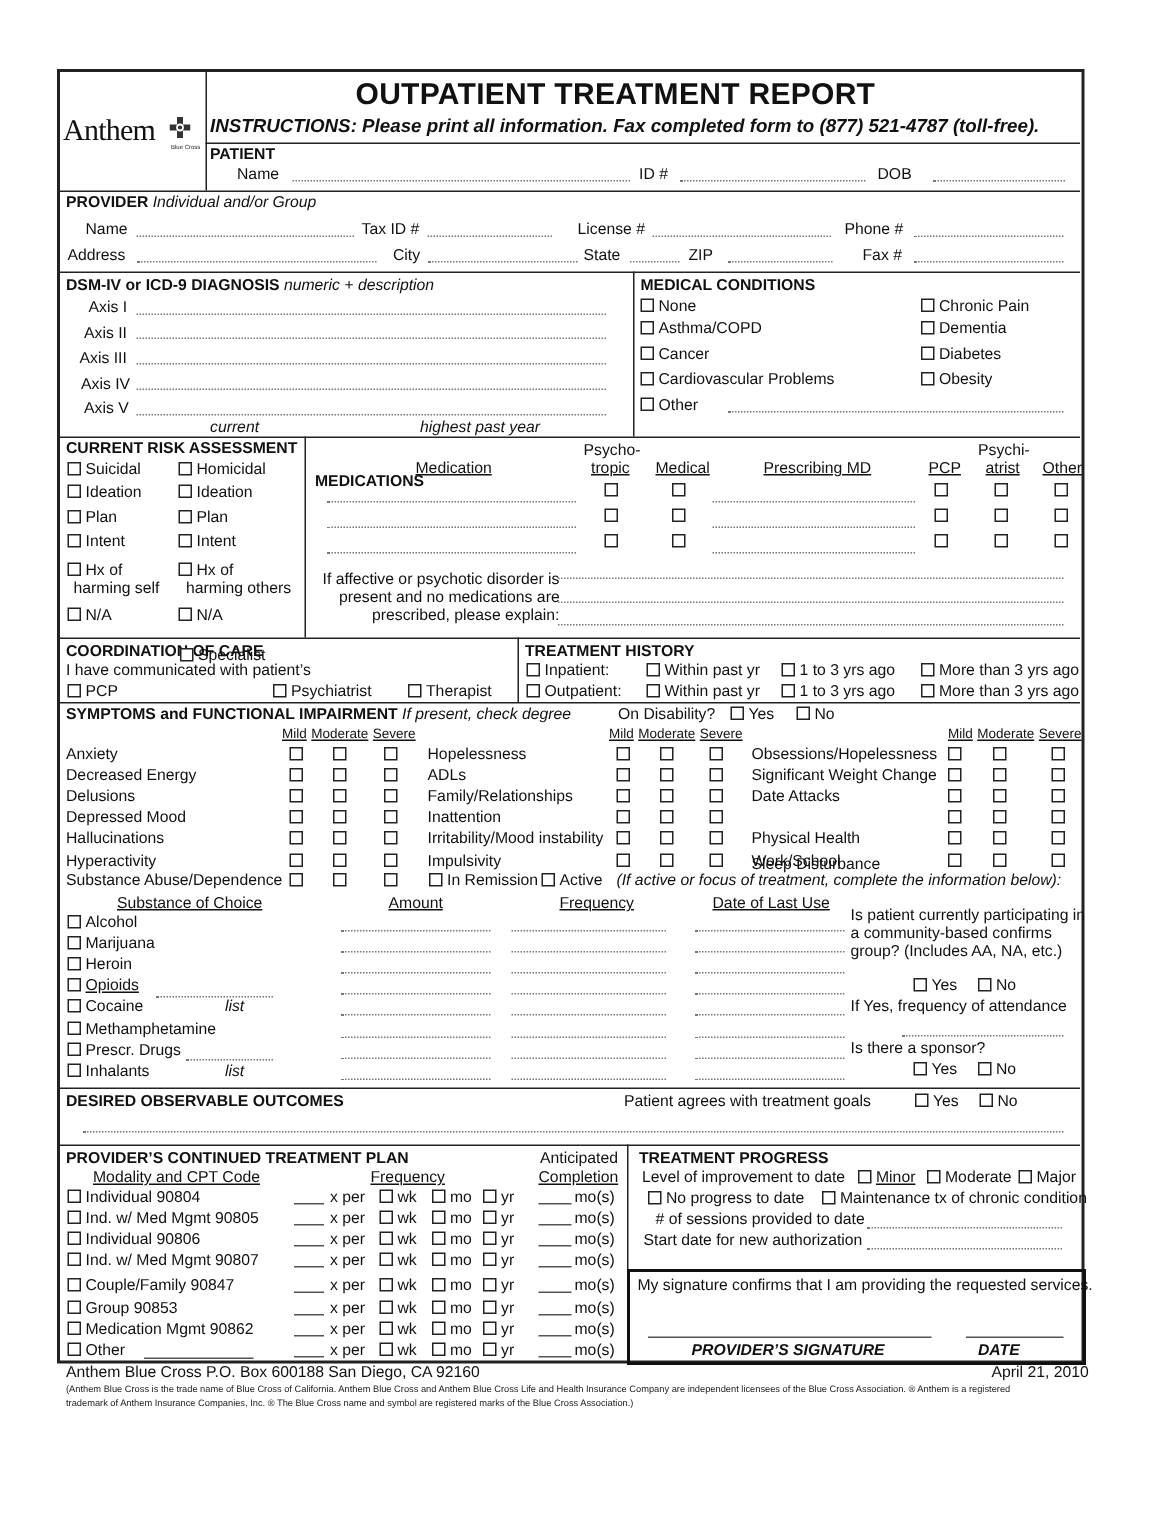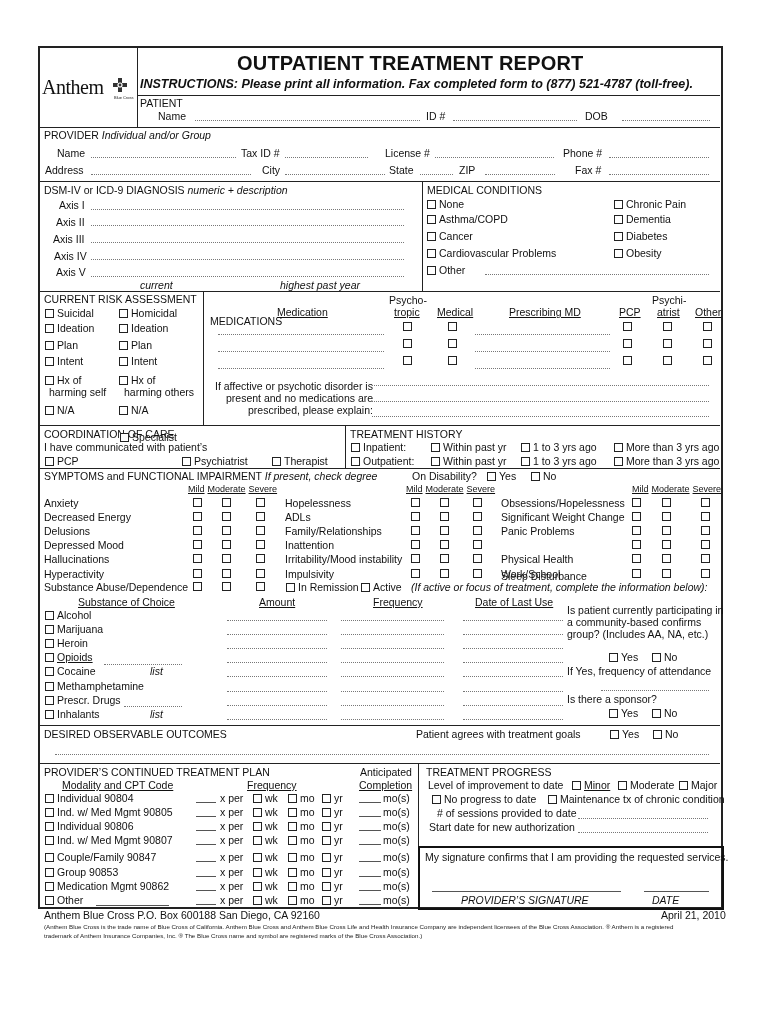--- a/index.html
+++ b/index.html
@@ -1,18 +1,18 @@
 <!DOCTYPE html>
 <html><head>
 <meta charset="utf-8">
 <style>
   html, body { margin:0; padding:0; background:#fff; }
   body { width:770px; height:1024px; position:relative; font-family:"Liberation Sans", sans-serif; color:#111; font-size:10.5px; overflow:hidden; }
   .abs { position:absolute; white-space:nowrap; }
-  .b { font-weight:normal; }
+  .b { font-weight:bold; }
   .i { font-style:italic; }
   .u { text-decoration:underline; }
   .cb { display:inline-block; width:9px; height:9px; border:1px solid #222; background:#fff; vertical-align:-1px; margin-right:3px; box-sizing:border-box; }
   .line { position:absolute; border-bottom:1px dotted #777; height:0; }
   .sline { position:absolute; border-bottom:1px solid #555; height:0; }
   .hr { position:absolute; height:0; border-top:1px solid #222; }
   .vr { position:absolute; width:0; border-left:1px solid #222; }
   .frame { position:absolute; left:38px; top:46px; width:681px; height:859px; border:2px solid #222; }
   .sigbox { position:absolute; left:418px; top:846px; width:302px; height:60px; border:2px solid #111; }
   .title { font-size:20px; font-weight:bold; letter-spacing:0.2px; }
@@ -242,21 +242,21 @@
     <span class="abs cb" style="left: 473px; top: 568.5px;"></span>
     <div class="abs" style="left: 632px; top: 484px; font-size: 9px;"><span class="u" style="margin-right: 3px;">Mild</span><span class="u" style="margin-right: 3px;">Moderate</span><span class="u" style="margin-right: 3px;">Severe</span></div>
     <div class="abs" style="left: 501px; top: 497px;">Obsessions/Hopelessness</div>
     <span class="abs cb" style="left: 632px; top: 498px;"></span>
     <span class="abs cb" style="left: 662px; top: 498px;"></span>
     <span class="abs cb" style="left: 701px; top: 498px;"></span>
     <div class="abs" style="left: 501px; top: 511.1px;">Significant Weight Change</div>
     <span class="abs cb" style="left: 632px; top: 512.1px;"></span>
     <span class="abs cb" style="left: 662px; top: 512.1px;"></span>
     <span class="abs cb" style="left: 701px; top: 512.1px;"></span>
-    <div class="abs" style="left: 501px; top: 525.2px;">Panic Problems</div>
+    <div class="abs" style="left: 501px; top: 525.2px;">Date Attacks</div>
     <span class="abs cb" style="left: 632px; top: 526.2px;"></span>
     <span class="abs cb" style="left: 662px; top: 526.2px;"></span>
     <span class="abs cb" style="left: 701px; top: 526.2px;"></span>
     <div class="abs" style="left: 501px; top: 570px;">Sleep Disturbance</div>
     <span class="abs cb" style="left: 632px; top: 540.3px;"></span>
     <span class="abs cb" style="left: 662px; top: 540.3px;"></span>
     <span class="abs cb" style="left: 701px; top: 540.3px;"></span>
     <div class="abs" style="left: 501px; top: 553.4px;">Physical Health</div>
     <span class="abs cb" style="left: 632px; top: 554.4px;"></span>
     <span class="abs cb" style="left: 662px; top: 554.4px;"></span>

